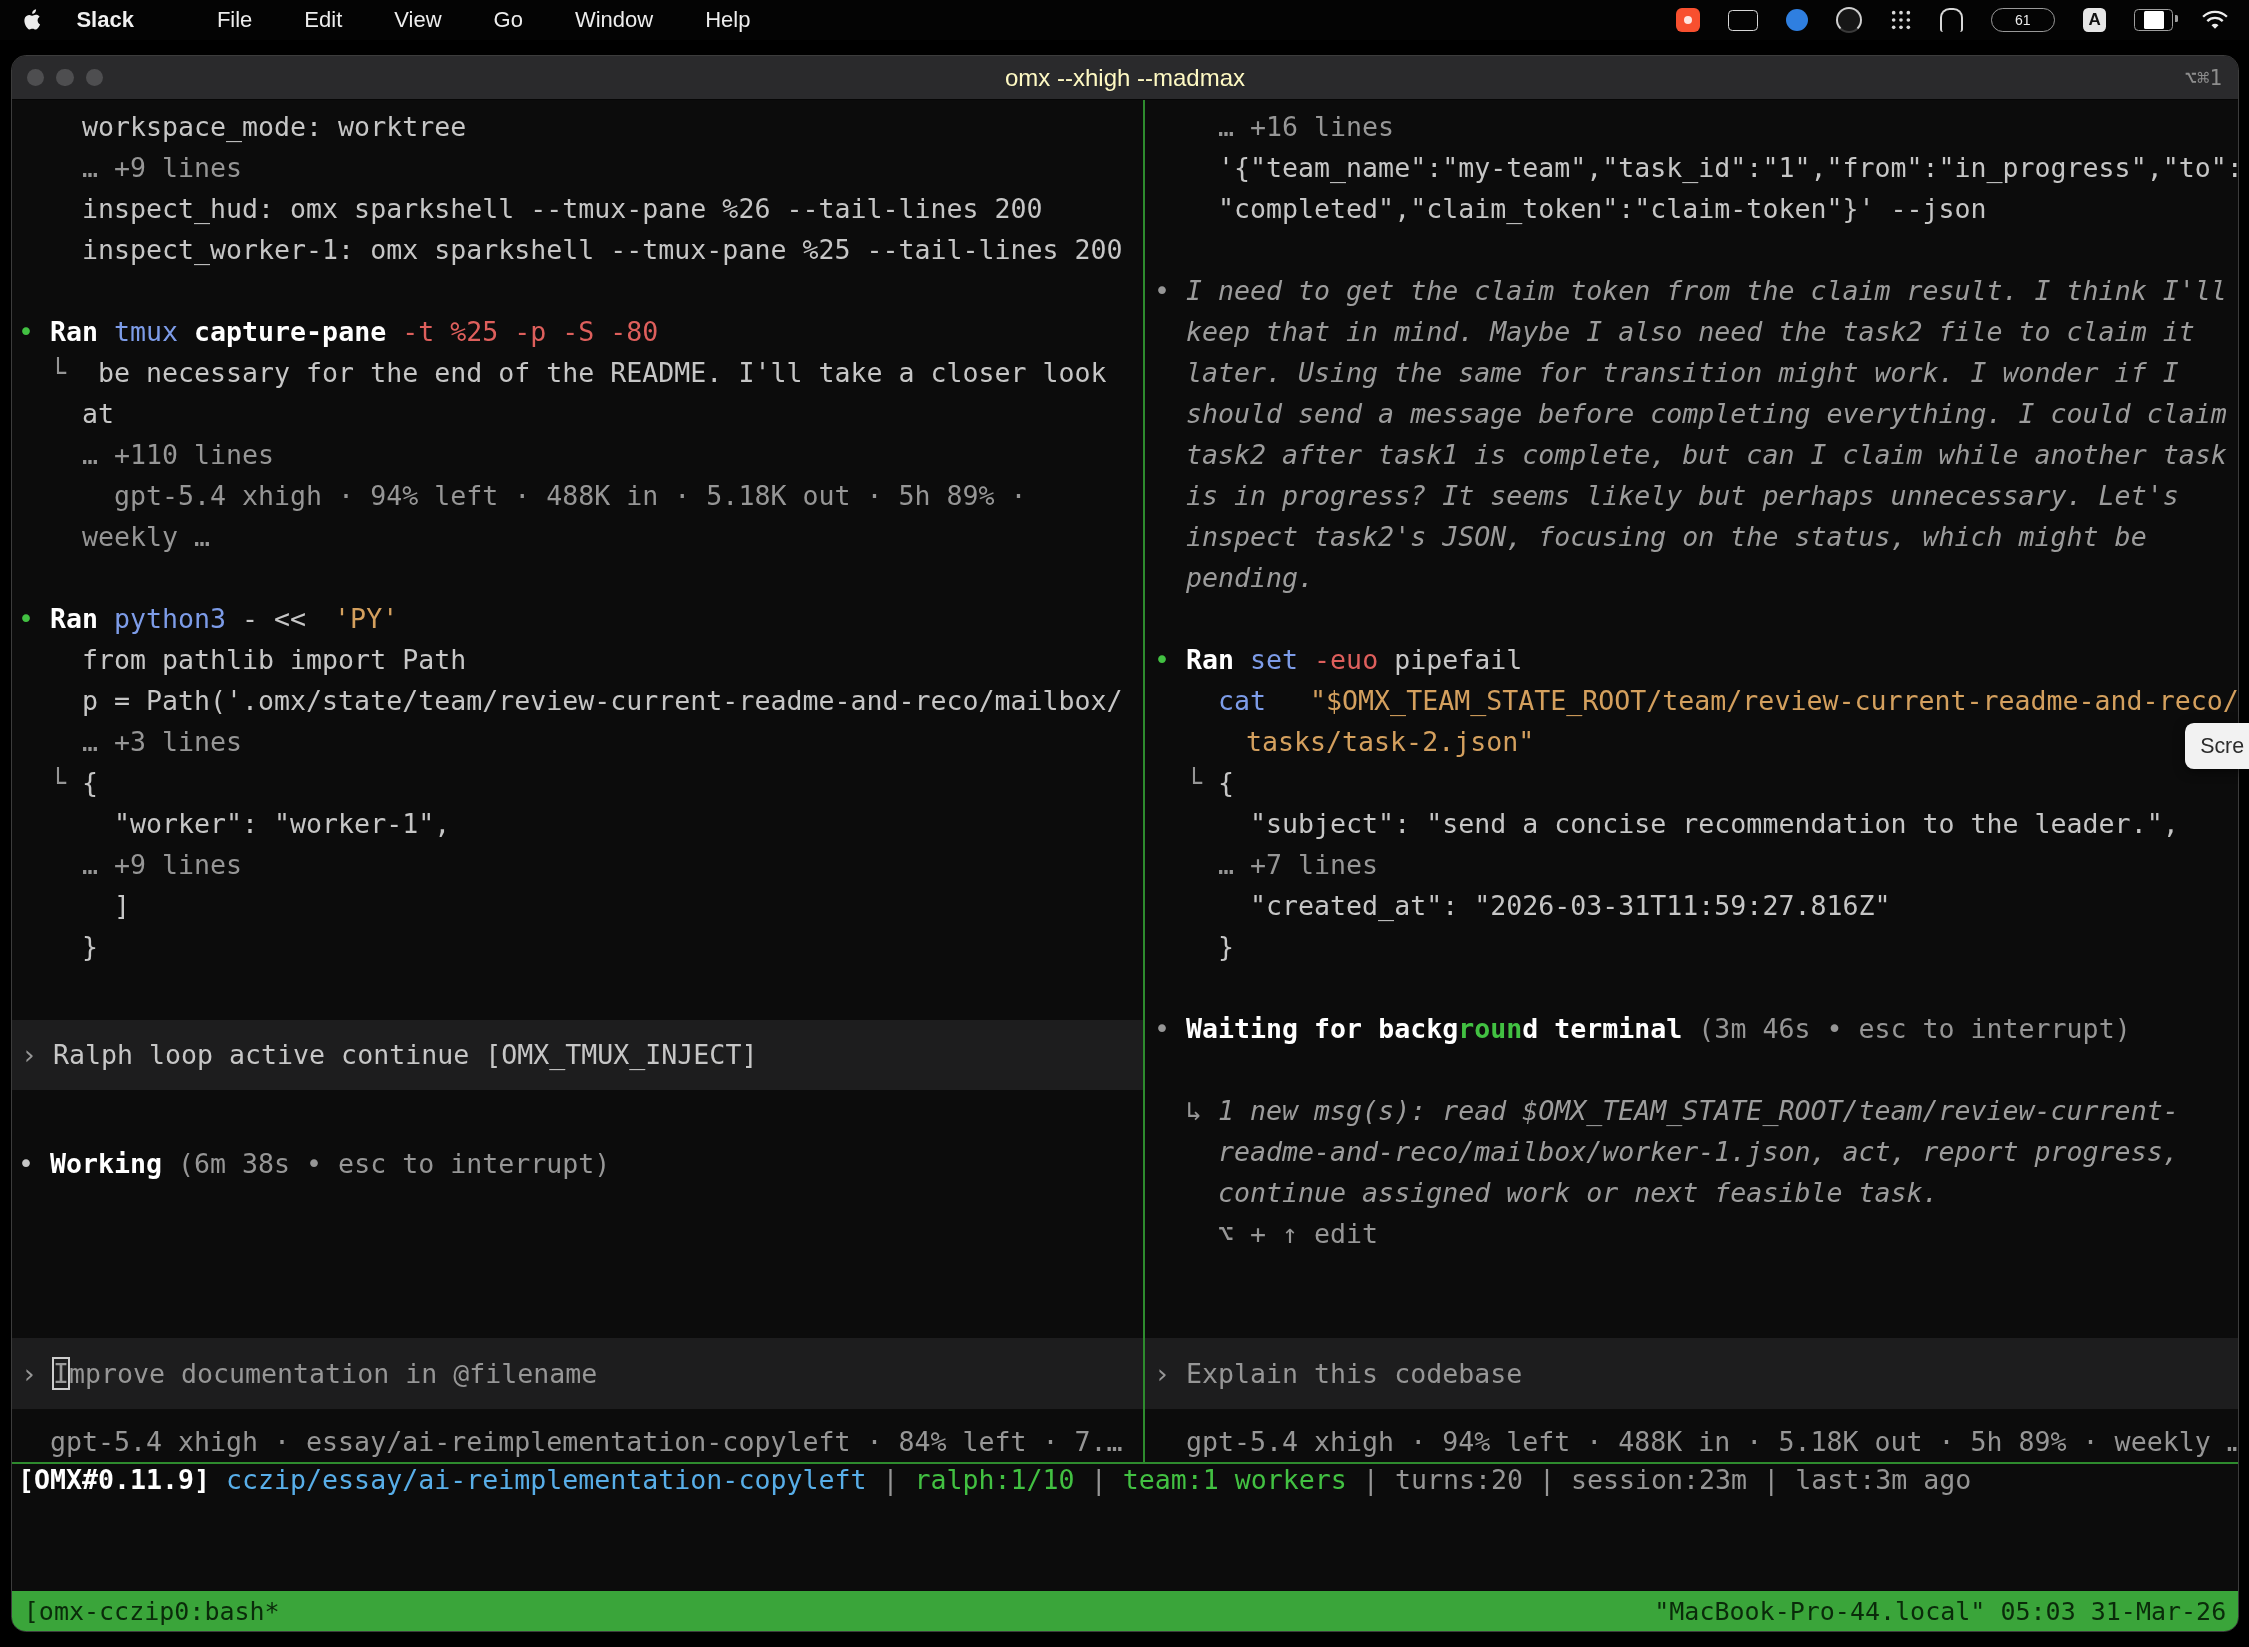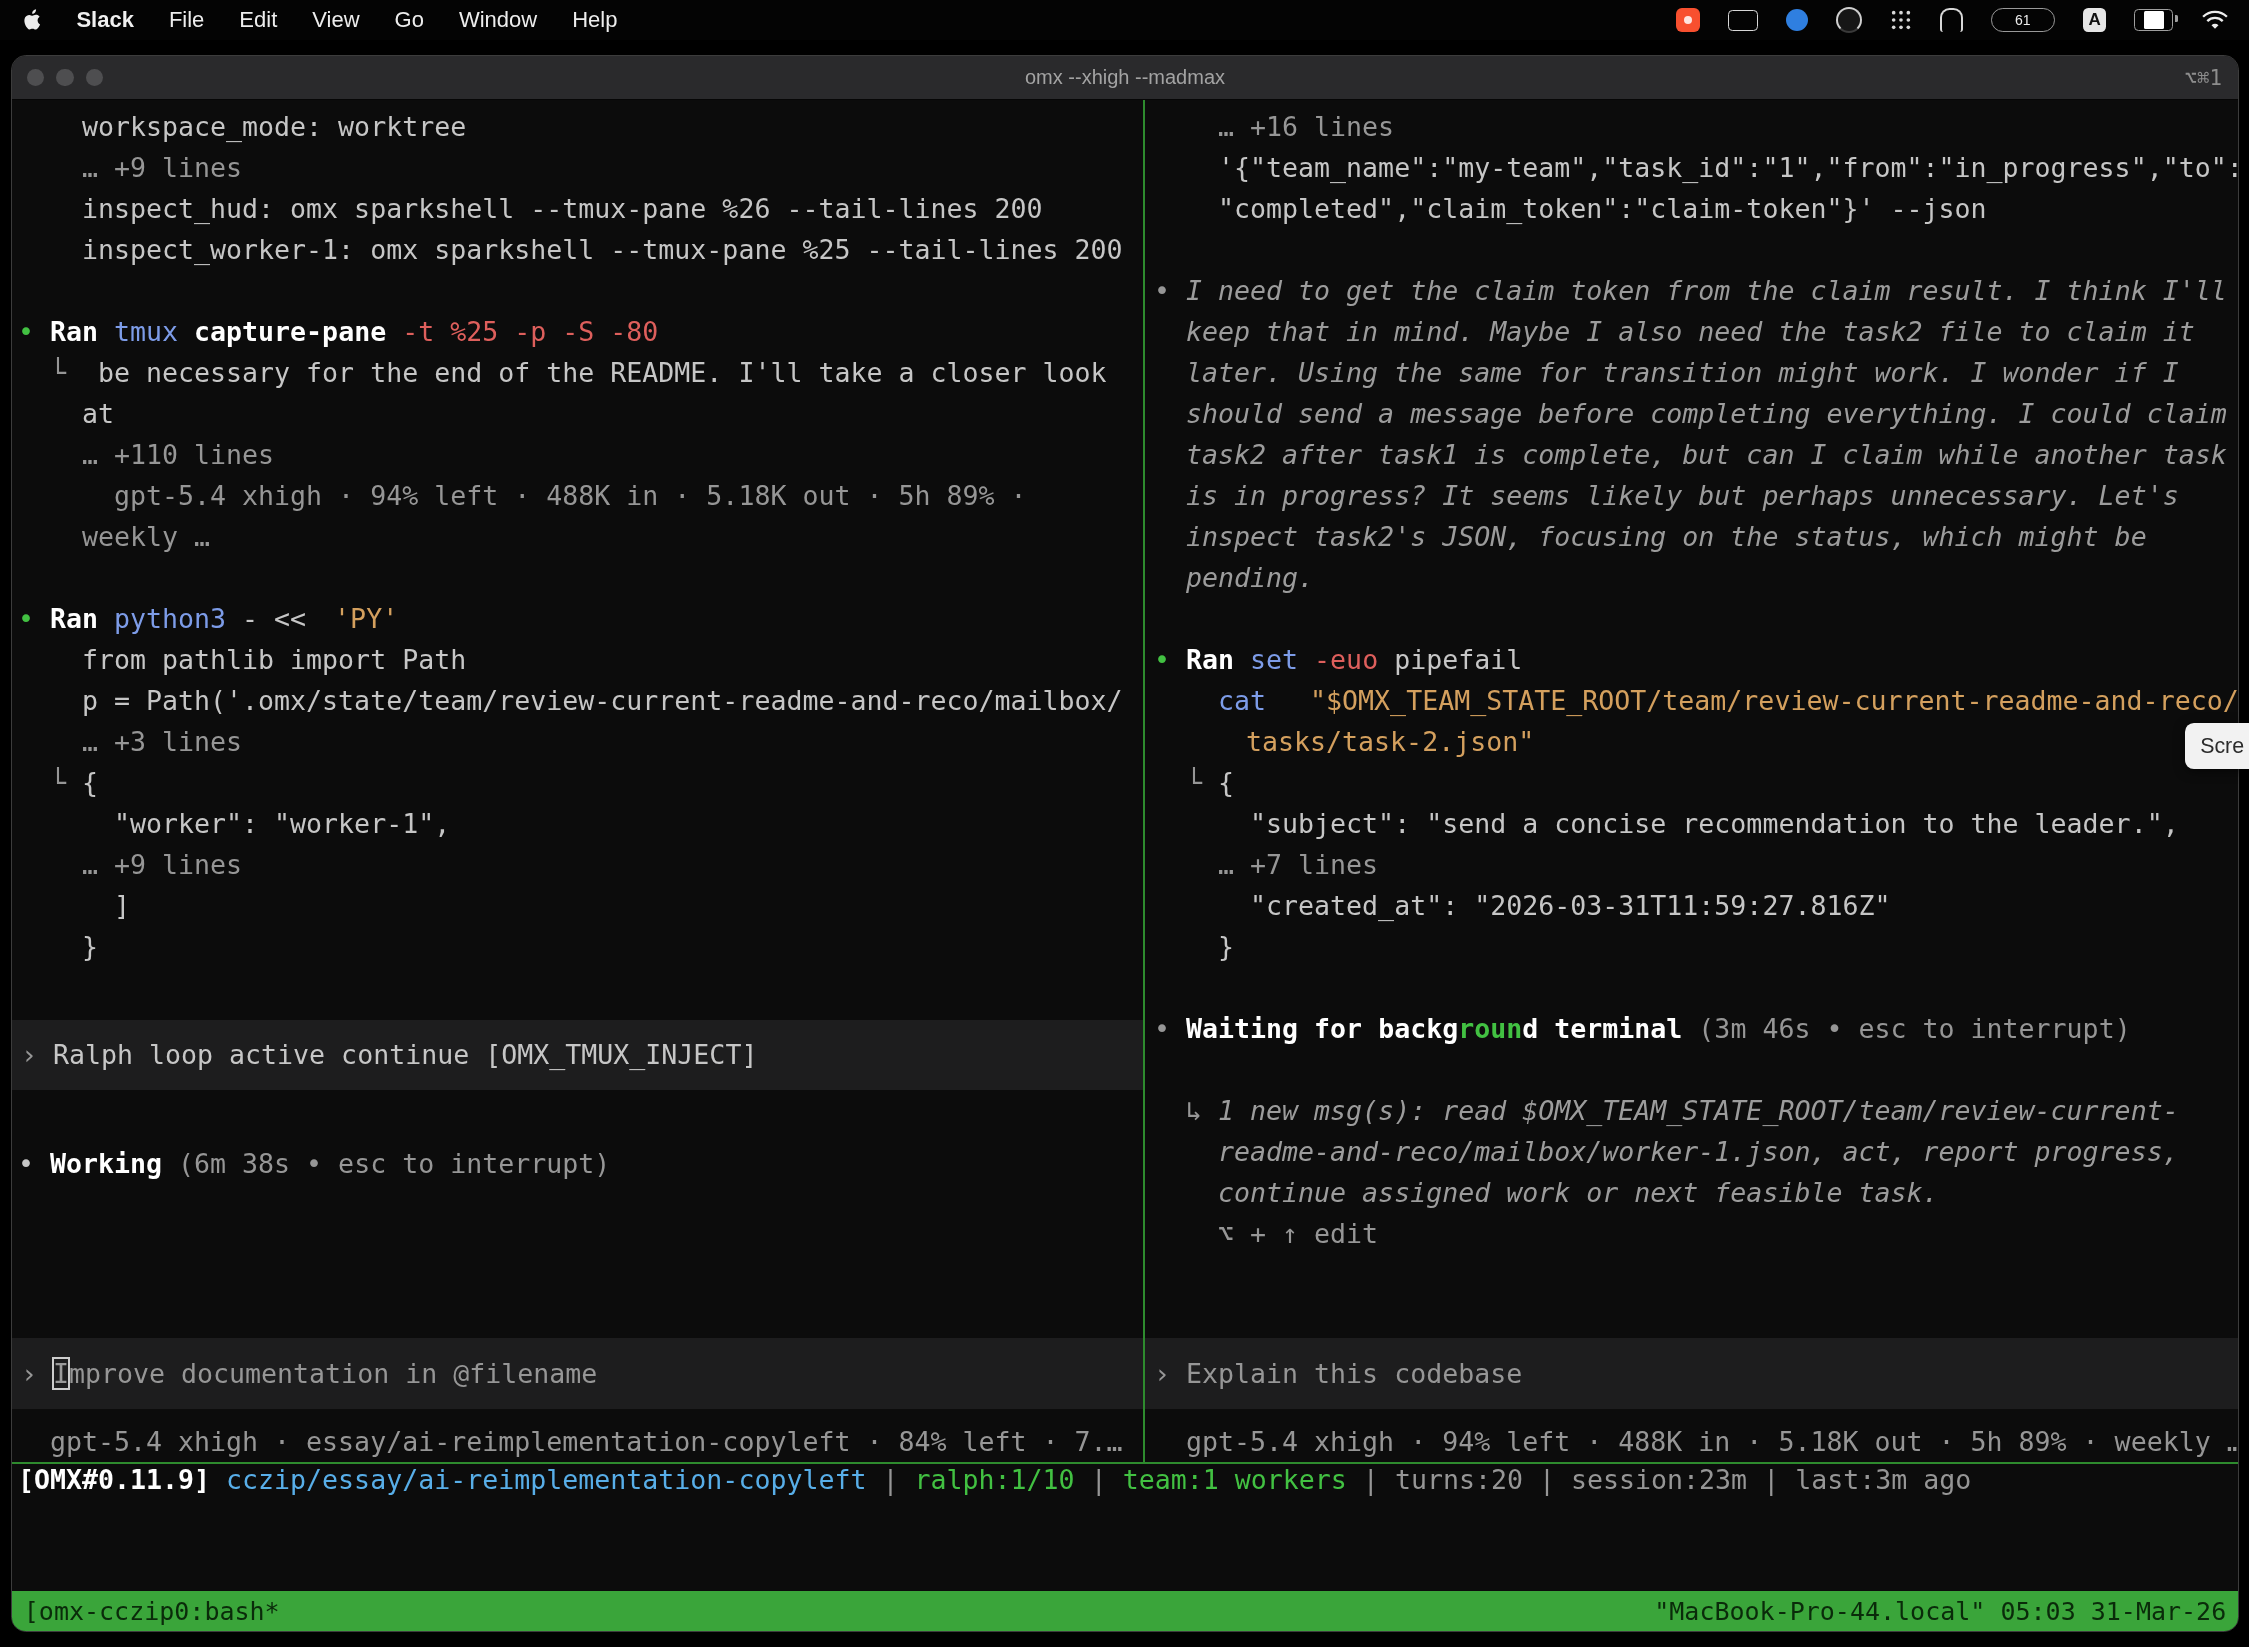--- a/index.html
+++ b/index.html
@@ -6,21 +6,21 @@
   body{width:2250px;height:1648px;position:relative;overflow:hidden;
        font-family:"DejaVu Sans Mono",monospace;}
 
   
   .menu-bar{position:absolute;top:0;left:0;right:0;height:40px;background:#040404;
     display:flex;align-items:center;color:#f0f0f0;
     font-family:"Liberation Sans",sans-serif;font-size:22px;padding:0 20.7px;}
   .menu-left{display:flex;align-items:center;gap:35px;}
   .apple-wrap{display:flex;align-items:center;}
   .app-name{font-weight:bold;}
-  .menu-items{display:flex;gap:35px;}
+  .menu-items{display:flex;gap:52px;margin-left:48px;}
   .menu-item{color:#ededed;}
   .menu-right{margin-left:auto;display:flex;align-items:center;gap:28px;}
   .mb-icon{display:flex;align-items:center;justify-content:center;}
   .ic-rec{width:23.6px;height:23.6px;border-radius:5.9px;background:#f8502f;position:relative;}
   .ic-rec::after{content:"";position:absolute;inset:7.4px;border-radius:50%;background:rgba(255,255,255,.85);}
   .ic-kbd{width:28px;height:19px;border:1.8px solid #d8d8d8;border-radius:4.4px;}
   .ic-blue{width:22px;height:22px;border-radius:50%;background:#2f7fe0;}
   .ic-dark{width:22px;height:22px;border-radius:50%;background:#161616;border:2.2px solid #cfcfcf;border-bottom-color:#3a3a3a;}
   .ic-ghost{width:19px;height:22px;border:2.2px solid #d8d8d8;border-radius:9.6px 9.6px 3px 3px;border-bottom:none;}
   .ic-gauge{min-width:32px;height:22px;border:1.8px solid #9a9a9a;border-radius:11.8px;color:#ececec;
@@ -31,22 +31,22 @@
   .ic-batt::after{content:"";position:absolute;right:-5.2px;top:5.2px;width:3px;height:7.4px;background:#9f9f9f;border-radius:0 1.5px 1.5px 0;}
   .batt-fill{width:60%;height:100%;background:#fff;border-radius:1.5px;}
 
   
   .window{position:absolute;left:11px;right:11px;top:55px;bottom:16px;background:#0c0c0c;
     border:0.7px solid #3c3c3c;border-radius:14.8px;overflow:hidden;display:flex;flex-direction:column;}
   .titlebar{height:43px;background:#2a2a2c;border-bottom:0.7px solid #060606;
     display:flex;align-items:center;position:relative;flex:0 0 auto;}
   .traffic{display:flex;gap:11.8px;padding-left:14.8px;z-index:2;}
   .light{width:17.7px;height:17.7px;border-radius:50%;background:#4e4e50;display:inline-block;}
-  .wtitle{position:absolute;left:0;right:0;text-align:center;color:#a3a3a3;
-    font-family:"Liberation Sans",sans-serif;font-size:20px;}
+  .wtitle{position:absolute;left:0;right:0;text-align:center;color:#fef9c3;
+    font-family:"Liberation Sans",sans-serif;font-size:24px;}
   .wshortcut{position:absolute;right:16px;color:#8d8d8d;font-size:20.7px;}
 
   .panes{flex:1 1 auto;display:flex;min-height:0;}
   .pane{display:flex;flex-direction:column;overflow:hidden;white-space:pre;
     font-size:26.6px;line-height:41px;color:#c6c6c6;padding:5.9px 0 0 5.9px;justify-content:center;}
   .pane.left{width:1125px;flex:0 0 auto;}
   .pane.right{flex:1 1 auto;padding-left:8.9px;}
   .divider{width:2.2px;background:#2e8b2e;flex:0 0 auto;}
 
   .t-line{height:41px;flex:0 0 auto;}

